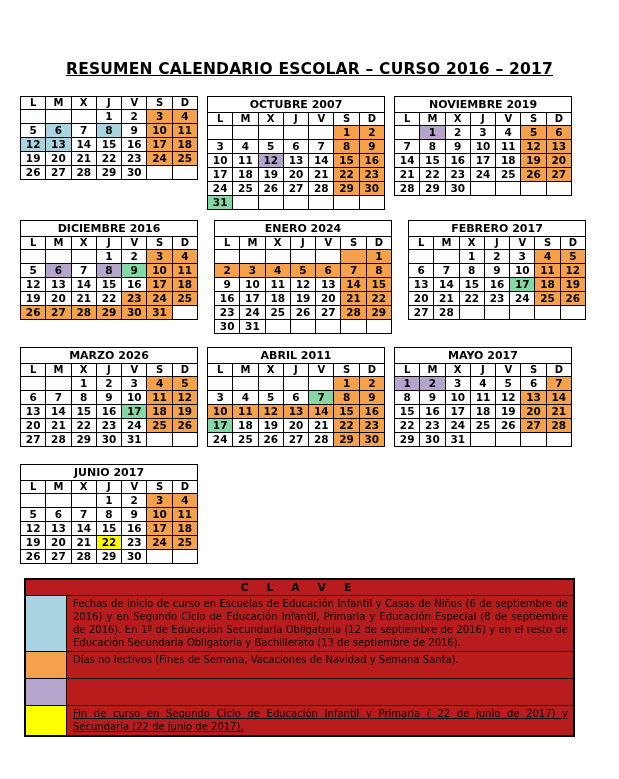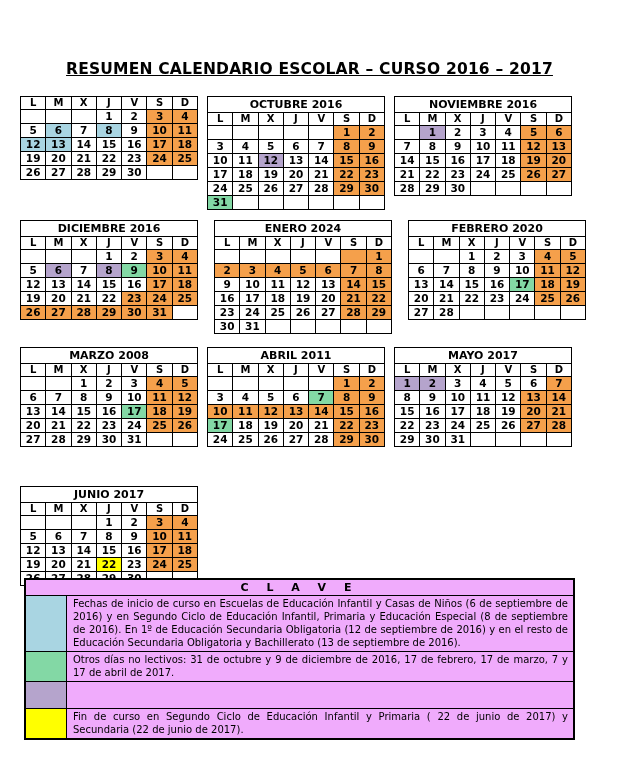--- a/index.html
+++ b/index.html
@@ -10,37 +10,37 @@
   }
   .page-title{
     margin:0;padding-top:60px;text-align:center;
     font-size:15.5px;font-weight:bold;text-decoration:underline;
     letter-spacing:0.2px;
   }
   .cal-row{position:absolute;left:20px;display:flex;gap:9px;align-items:flex-start;}
   .cal-row.r1{top:96px;}
   .cal-row.r2{top:220px;gap:16px;}
   .cal-row.r3{top:347px;}
-  .cal-row.r4{top:486px;}
+  .cal-row.r4{top:464px;}
   table.month{border-collapse:collapse;table-layout:fixed;width:178px;background:#fff;}
   table.month td{border:1px solid #000;padding:0;text-align:center;overflow:hidden;}
   td.mtitle{height:15px;font-size:11px;line-height:15px;font-weight:bold;}
   td.dhead{height:12px;font-size:10px;line-height:12px;font-weight:bold;}
   td.day{height:13px;font-size:10.5px;line-height:13px;font-weight:bold;}
   td.absent{border:none;background:#fff;}
   .legend{
     position:absolute;left:24px;top:578px;width:551px;
-    border:2px solid #000;background:#f0abfc;box-sizing:border-box;
+    border:2px solid #000;background:#b91c1c;box-sizing:border-box;
   }
   .legend-title{
     text-align:center;font-weight:bold;font-size:11px;line-height:15px;height:15px;
     letter-spacing:7px;border-bottom:1px solid #000;
   }
   .legend-row{display:flex;border-bottom:1px solid #000;min-height:26px;}
-  .legend-row:last-child{border-bottom:none;}
+  .legend-row:last-child{border-bottom:none;text-decoration:underline;}
   .legend-swatch{width:40px;flex:none;border-right:1px solid #000;}
   .legend-text{
     flex:1;font-size:10px;line-height:13px;padding:1px 5px 2px 6px;
     text-align:justify;
   }
 </style>
 </head>
 <body>
 
 <h1 class="page-title">RESUMEN CALENDARIO ESCOLAR – CURSO 2016 – 2017</h1>
@@ -101,21 +101,21 @@
             <td class="day">29</td>
             <td class="day">30</td>
             <td class="absent"></td>
             <td class="absent"></td>
           </tr>
         </tbody>
       </table>
       <table class="month">
         <tbody>
           <tr>
-            <td colspan="7" class="mtitle">OCTUBRE 2016</td>
+            <td colspan="7" class="mtitle">OCTUBRE 2007</td>
           </tr>
           <tr>
             <td class="dhead">L</td>
             <td class="dhead">M</td>
             <td class="dhead">X</td>
             <td class="dhead">J</td>
             <td class="dhead">V</td>
             <td class="dhead">S</td>
             <td class="dhead">D</td>
           </tr>
@@ -171,21 +171,21 @@
             <td class="absent"></td>
             <td class="absent"></td>
             <td class="absent"></td>
             <td class="absent"></td>
           </tr>
         </tbody>
       </table>
       <table class="month">
         <tbody>
           <tr>
-            <td colspan="7" class="mtitle">NOVIEMBRE 2016</td>
+            <td colspan="7" class="mtitle">NOVIEMBRE 2019</td>
           </tr>
           <tr>
             <td class="dhead">L</td>
             <td class="dhead">M</td>
             <td class="dhead">X</td>
             <td class="dhead">J</td>
             <td class="dhead">V</td>
             <td class="dhead">S</td>
             <td class="dhead">D</td>
           </tr>
@@ -365,21 +365,21 @@
             <td class="absent"></td>
             <td class="absent"></td>
             <td class="absent"></td>
             <td class="absent"></td>
           </tr>
         </tbody>
       </table>
       <table class="month">
         <tbody>
           <tr>
-            <td colspan="7" class="mtitle">FEBRERO 2020</td>
+            <td colspan="7" class="mtitle">FEBRERO 2017</td>
           </tr>
           <tr>
             <td class="dhead">L</td>
             <td class="dhead">M</td>
             <td class="dhead">X</td>
             <td class="dhead">J</td>
             <td class="dhead">V</td>
             <td class="dhead">S</td>
             <td class="dhead">D</td>
           </tr>
@@ -428,21 +428,21 @@
             <td class="absent"></td>
             <td class="absent"></td>
           </tr>
         </tbody>
       </table>
     </div>
     <div class="cal-row r3">
       <table class="month">
         <tbody>
           <tr>
-            <td colspan="7" class="mtitle">MARZO 2008</td>
+            <td colspan="7" class="mtitle">MARZO 2026</td>
           </tr>
           <tr>
             <td class="dhead">L</td>
             <td class="dhead">M</td>
             <td class="dhead">X</td>
             <td class="dhead">J</td>
             <td class="dhead">V</td>
             <td class="dhead">S</td>
             <td class="dhead">D</td>
           </tr>
@@ -682,22 +682,22 @@
   </div>
 
 <div class="legend">
   <div class="legend-title">C L A V E</div>
   <div id="legend-body">
       <div class="legend-row">
         <div class="legend-swatch" style="background: rgb(169, 213, 226);"></div>
         <div class="legend-text">Fechas de inicio de curso en Escuelas de Educación Infantil y Casas de Niños (6 de septiembre de 2016) y en Segundo Ciclo de Educación Infantil, Primaria y Educación Especial (8 de septiembre de 2016). En 1º de Educación Secundaria Obligatoria (12 de septiembre de 2016) y en el resto de Educación Secundaria Obligatoria y Bachillerato (13 de septiembre de 2016).</div>
       </div>
       <div class="legend-row">
-        <div class="legend-swatch" style="background: rgb(131, 216, 165);"></div>
-        <div class="legend-text">Otros días no lectivos: 31 de octubre y 9 de diciembre de 2016, 17 de febrero, 17 de marzo, 7 y 17 de abril de 2017.</div>
+        <div class="legend-swatch" style="background: rgb(245, 160, 75);"></div>
+        <div class="legend-text">Días no lectivos (Fines de Semana, Vacaciones de Navidad y Semana Santa).</div>
       </div>
       <div class="legend-row">
         <div class="legend-swatch" style="background: rgb(181, 164, 204);"></div>
       </div>
       <div class="legend-row">
         <div class="legend-swatch" style="background: rgb(255, 255, 0);"></div>
         <div class="legend-text">Fin de curso en Segundo Ciclo de Educación Infantil y Primaria ( 22 de junio de 2017) y Secundaria (22 de junio de 2017).</div>
       </div>
     </div>
 </div>

